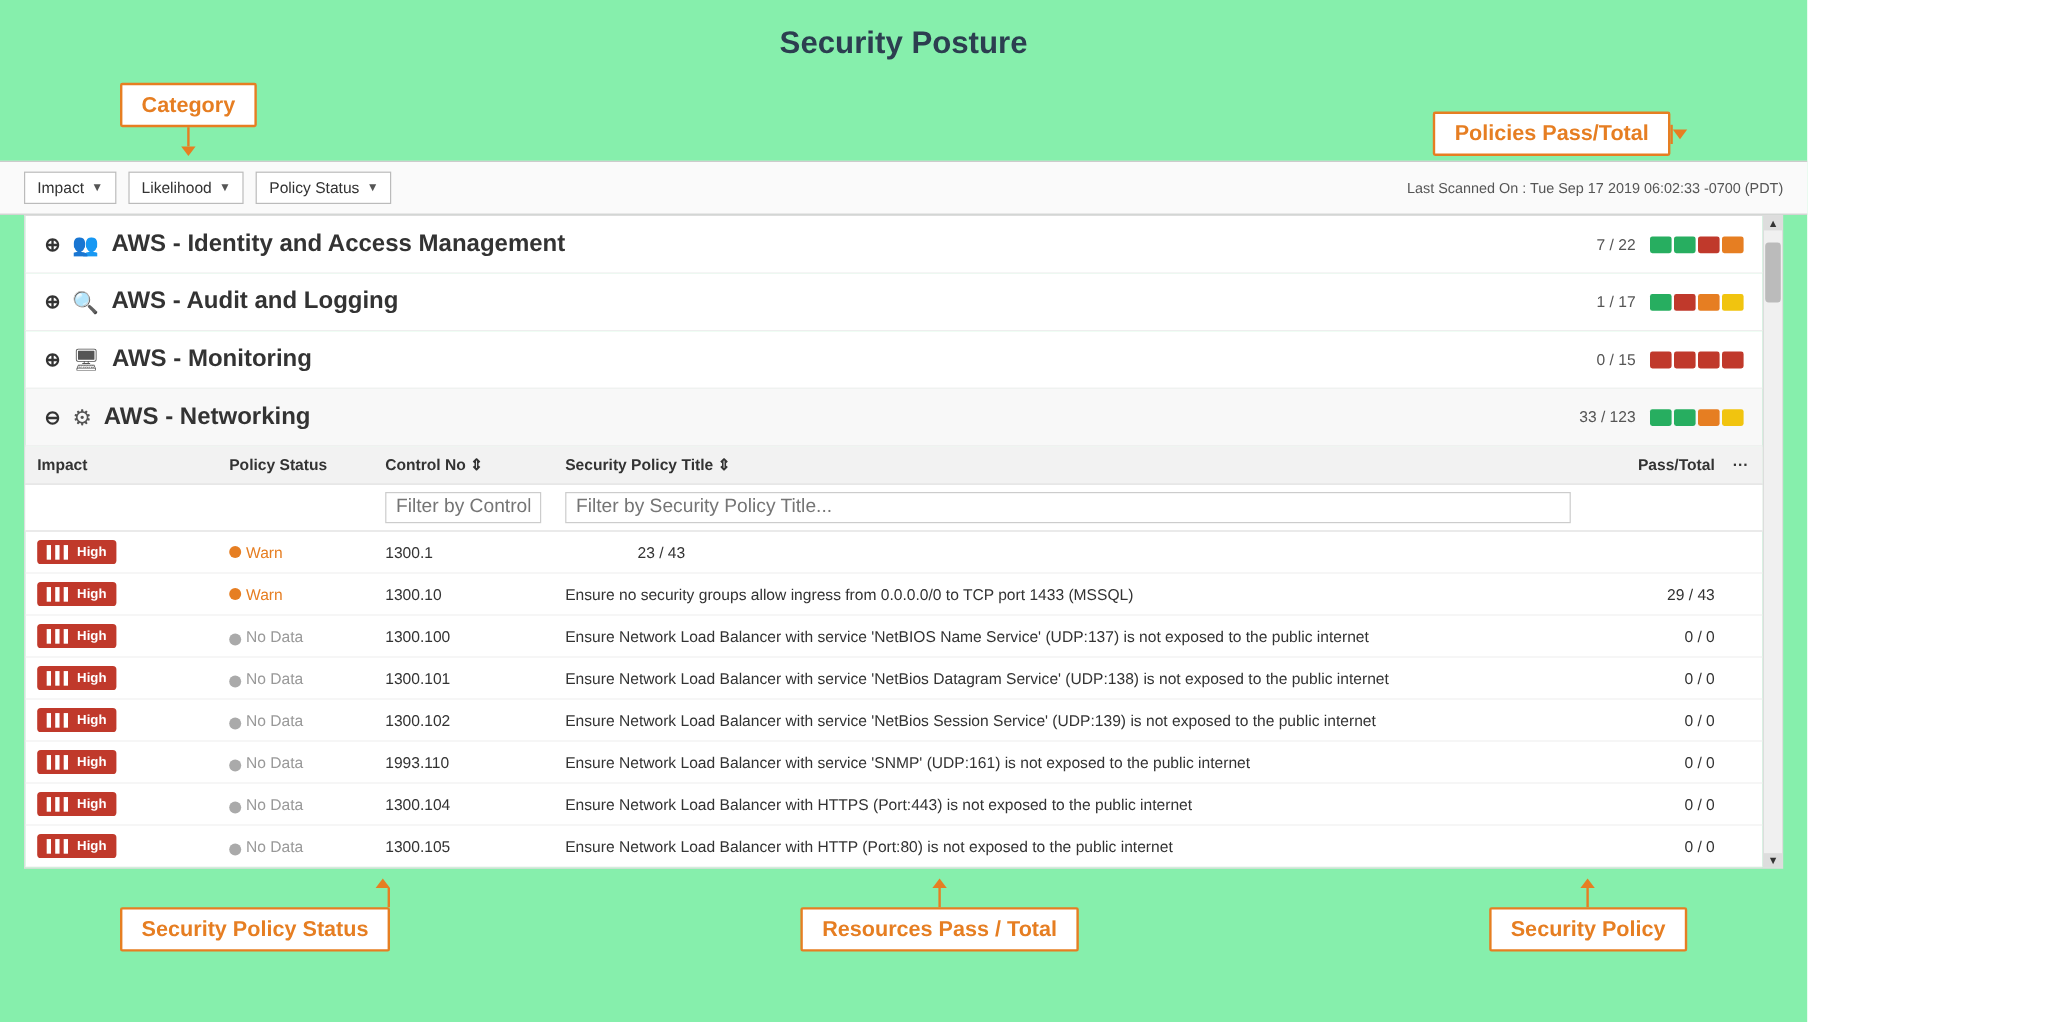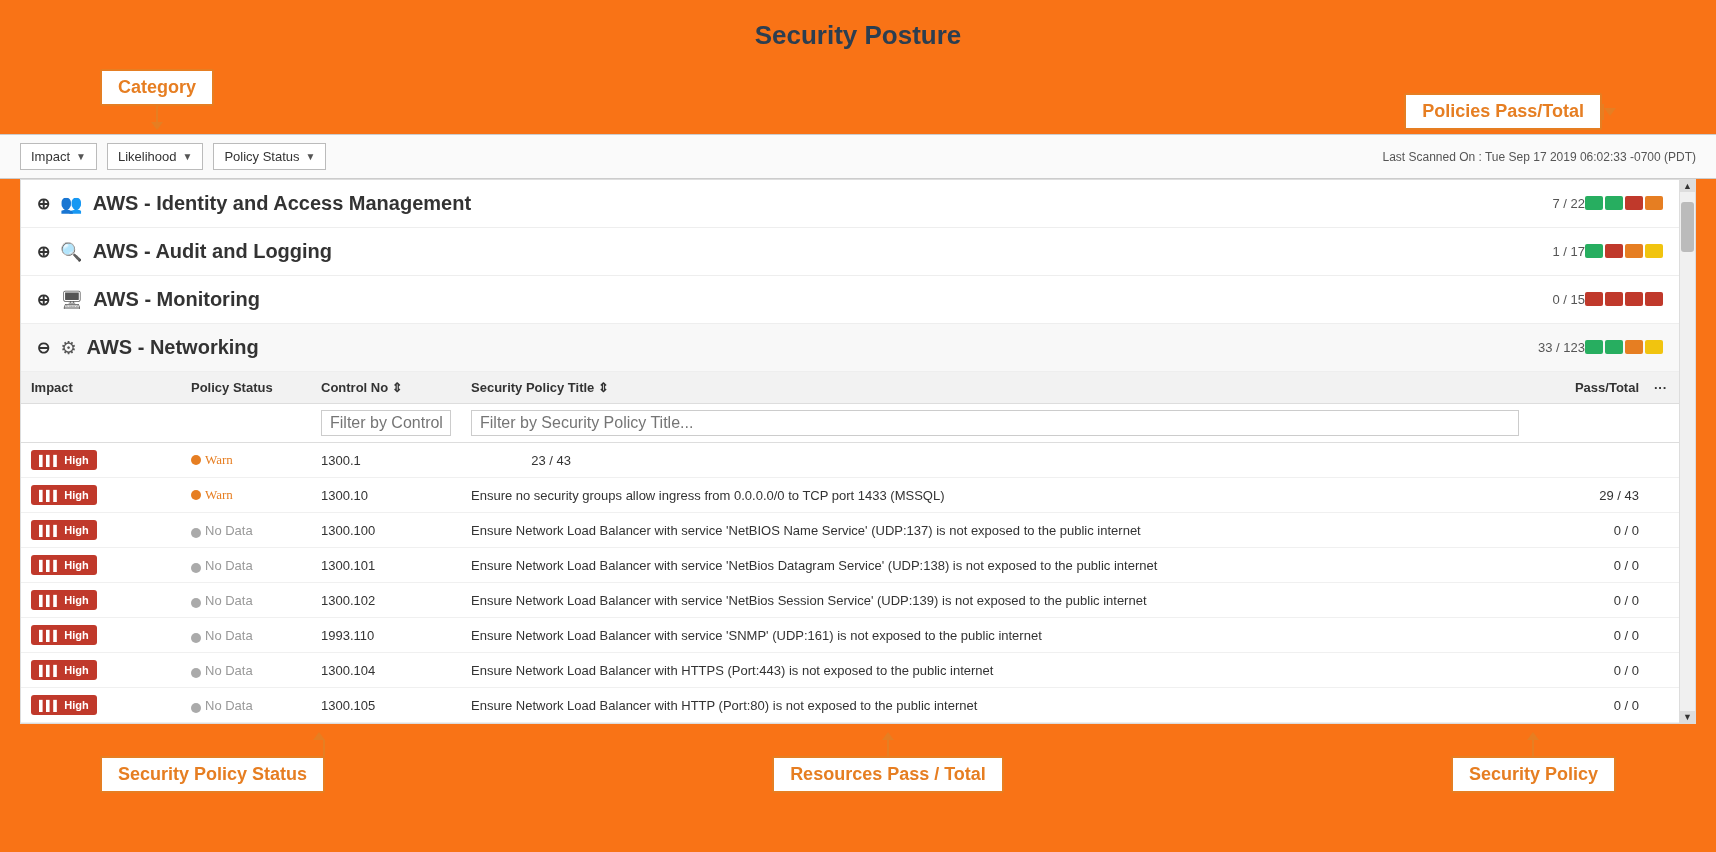--- a/index.html
+++ b/index.html
@@ -1,18 +1,18 @@
 <!DOCTYPE html>
 <html><head>
   <meta charset="utf-8">
   <style>
     * { box-sizing: border-box; margin: 0; padding: 0; }
     body { font-family: Arial, sans-serif; background: #fff; color: #333; font-size: 13px; }
 
-    .page-wrapper { width: 1716px; min-height: 852px; background: #f97316; padding: 20px 0; }
+    .page-wrapper { width: 1506px; min-height: 852px; background: #86efac; padding: 20px 0; }
 
     
     .page-title { text-align: center; font-size: 26px; font-weight: bold; color: #2c3e50; margin-bottom: 18px; }
 
     
     .annotation-box {
       border: 2px solid #e67e22;
       color: #e67e22;
       font-size: 18px;
       font-weight: bold;
@@ -71,21 +71,21 @@
       display: flex;
       align-items: center;
       padding: 12px 16px;
       border-bottom: 1px solid #eee;
       background: #fff;
       cursor: pointer;
     }
     .cat-toggle { font-size: 16px; margin-right: 10px; color: #333; font-weight: bold; }
     .cat-icon { margin-right: 10px; font-size: 18px; color: #555; }
     .cat-name { font-size: 20px; font-weight: 700; color: #333; flex: 1; }
-    .cat-right { display: flex; align-items: flex-start; margin-left: auto; }
+    .cat-right { display: flex; align-items: center; gap: 12px; margin-left: auto; }
     .cat-count { font-size: 13px; color: #555; min-width: 60px; text-align: right; }
     .progress-bar-container { display: flex; gap: 2px; }
     .pb-seg { height: 14px; width: 18px; border-radius: 2px; }
     .pb-green { background: #27ae60; }
     .pb-red { background: #c0392b; }
     .pb-orange { background: #e67e22; }
     .pb-yellow { background: #f1c40f; }
 
     
     .expanded-table { background: #fff; }
@@ -132,21 +132,21 @@
       font-size: 11px;
       font-weight: bold;
       padding: 4px 8px;
       border-radius: 3px;
       display: inline-flex;
       align-items: center;
       gap: 4px;
     }
     .impact-bar-icon { font-size: 10px; }
 
-    .status-warn { color: #e67e22; display: flex; align-items: center; gap: 4px; font-family: Liberation Serif, serif; }
+    .status-warn { color: #e67e22; display: flex; align-items: center; gap: 4px; }
     .status-nodata { color: #999; display: flex; align-items: flex-end; gap: 4px; }
     .status-dot { width: 10px; height: 10px; border-radius: 50%; display: inline-block; }
     .dot-warn { background: #e67e22; }
     .dot-nodata { background: #aaa; }
   </style>
 </head>
 <body>
 
 <div class="page-wrapper">
 

